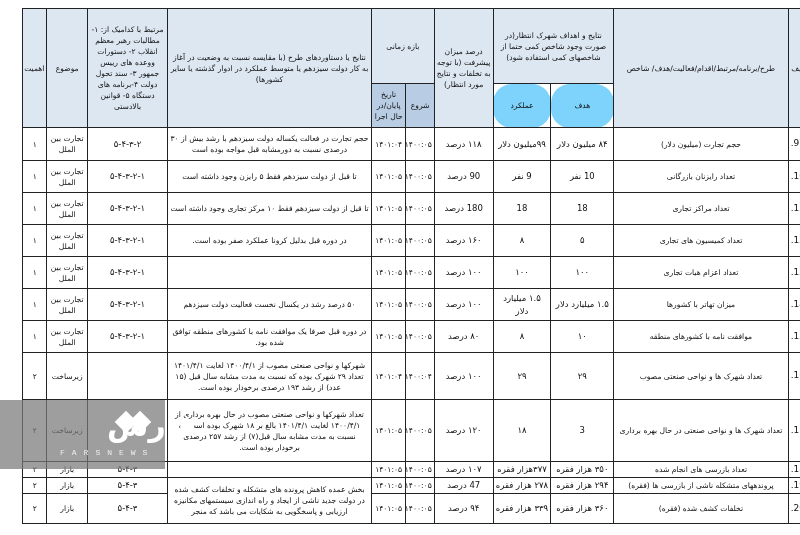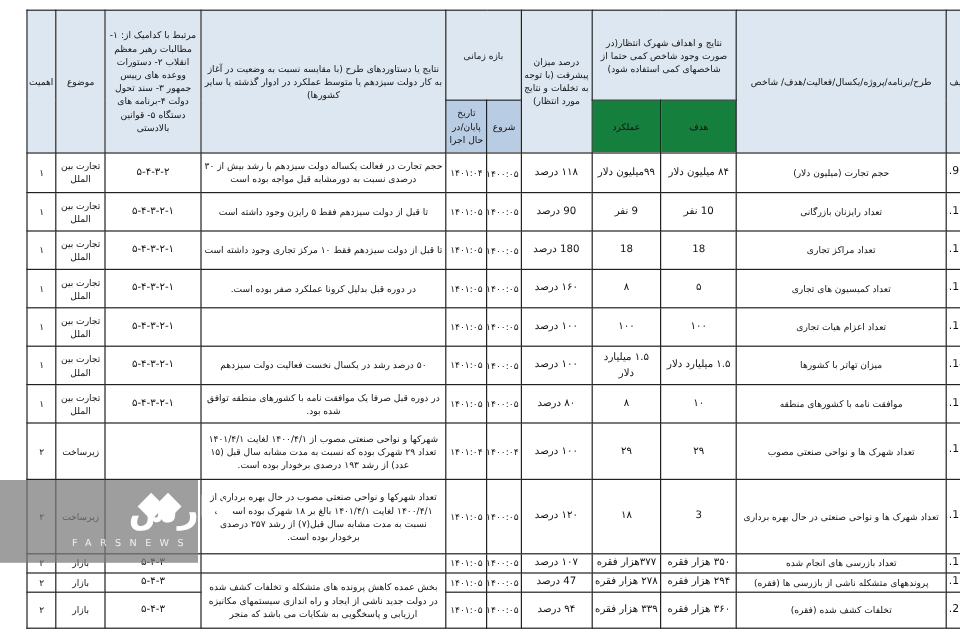--- a/index.html
+++ b/index.html
@@ -2,28 +2,28 @@
 <html><head>
 <meta charset="utf-8">
 <style>
   html,body{margin:0;padding:0;background:#fff;}
   body{width:800px;height:535px;overflow:hidden;position:relative;font-family:"DejaVu Sans","Liberation Sans",sans-serif;}
   .wrap{position:absolute;left:22px;top:8px;width:790px;}
   table{border-collapse:collapse;table-layout:fixed;width:790px;direction:rtl;}
   td,th{border:1px solid #222;font-size:7.6px;line-height:1.45;text-align:center;vertical-align:middle;padding:1px 2px;color:#111;overflow:hidden;}
   th{background:#dde7f2;font-weight:normal;}
   th.dark{background:#b8cce4;margin-left:29px;}
-  th.white{background:#15803d;}
+  th.white{background:#7dd3fc;border-radius:19px;}
   td.num{font-size:8.5px;}
   td.rn{font-size:9px;text-align:left;padding-left:2px;}
   .wm{position:absolute;left:0;top:400px;width:165px;height:69px;background:rgba(120,120,120,0.72);}
   .wm .logo{position:absolute;left:60px;top:8px;color:#fff;font-size:30px;font-weight:bold;letter-spacing:-2px;margin-left:47px;}
   .wm .dia{position:absolute;left:118px;top:14px;width:16px;height:16px;background:#fff;transform:rotate(45deg);}
   .wm .dia2{position:absolute;left:132px;top:14px;width:16px;height:16px;background:#fff;transform:rotate(45deg);}
-  .wm .sub{position:absolute;left:60px;top:48px;color:#eee;font-size:8px;letter-spacing:7px;}
+  .wm .sub{position:absolute;left:60px;top:48px;color:#eee;font-size:8px;letter-spacing:7px;font-family:Liberation Mono, monospace;}
 </style>
 </head>
 <body>
 
 <div class="wrap">
 <table>
   <colgroup>
     <col style="width:23px">
     <col style="width:172px">
     <col style="width:62px">
@@ -32,21 +32,21 @@
     <col style="width:28px">
     <col style="width:34px">
     <col style="width:201px">
     <col style="width:79px">
     <col style="width:40px">
     <col style="width:24px">
   </colgroup>
   <thead>
     <tr style="height:75px">
       <th rowspan="2">ردیف</th>
-      <th rowspan="2">طرح/برنامه/پروژه/یکسال/فعالیت/هدف/ شاخص</th>
+      <th rowspan="2">طرح/برنامه/مرتبط/اقدام/فعالیت/هدف/ شاخص</th>
       <th colspan="2">نتایج و اهداف شهرک انتظار(در صورت وجود شاخص کمی حتما از شاخصهای کمی استفاده شود)</th>
       <th rowspan="2">درصد میزان پیشرفت (با توجه به تخلفات و نتایج مورد انتظار)</th>
       <th colspan="2">بازه زمانی</th>
       <th rowspan="2">نتایج یا دستاوردهای طرح (با مقایسه نسبت به وضعیت در آغاز به کار دولت سیزدهم یا متوسط عملکرد در ادوار گذشته یا سایر کشورها)</th>
       <th rowspan="2">مرتبط با کدامیک از: ۱- مطالبات رهبر معظم انقلاب ۲- دستورات ووعده های رییس جمهور ۳- سند تحول دولت ۴-برنامه های دستگاه ۵- قوانین بالادستی</th>
       <th rowspan="2">موضوع</th>
       <th rowspan="2">اهمیت</th>
     </tr>
     <tr style="height:44px">
       <th class="white">هدف</th>

